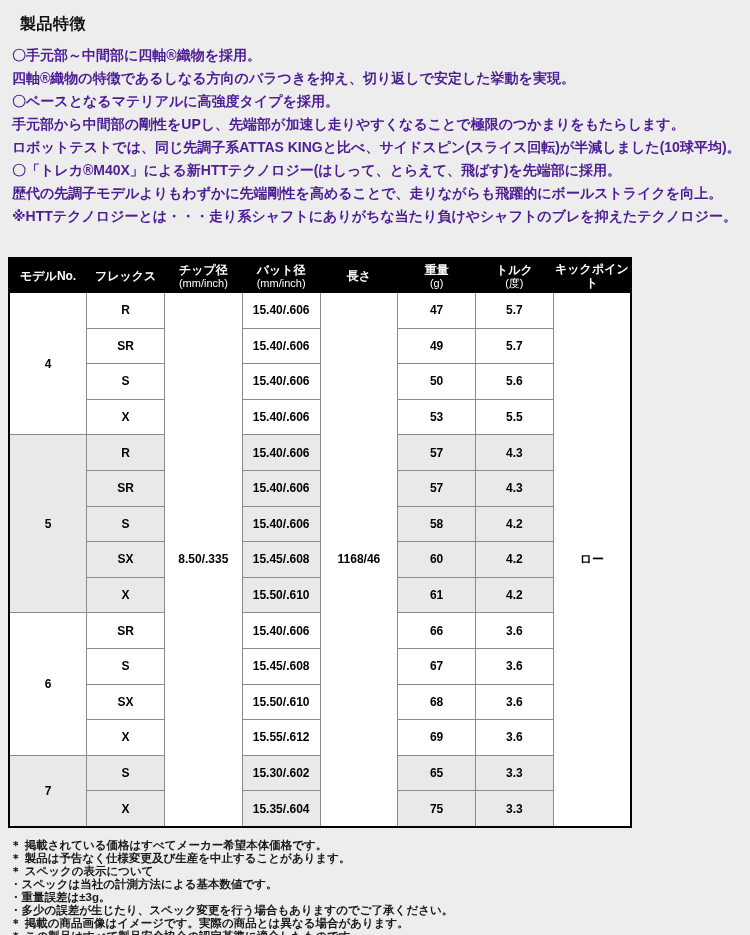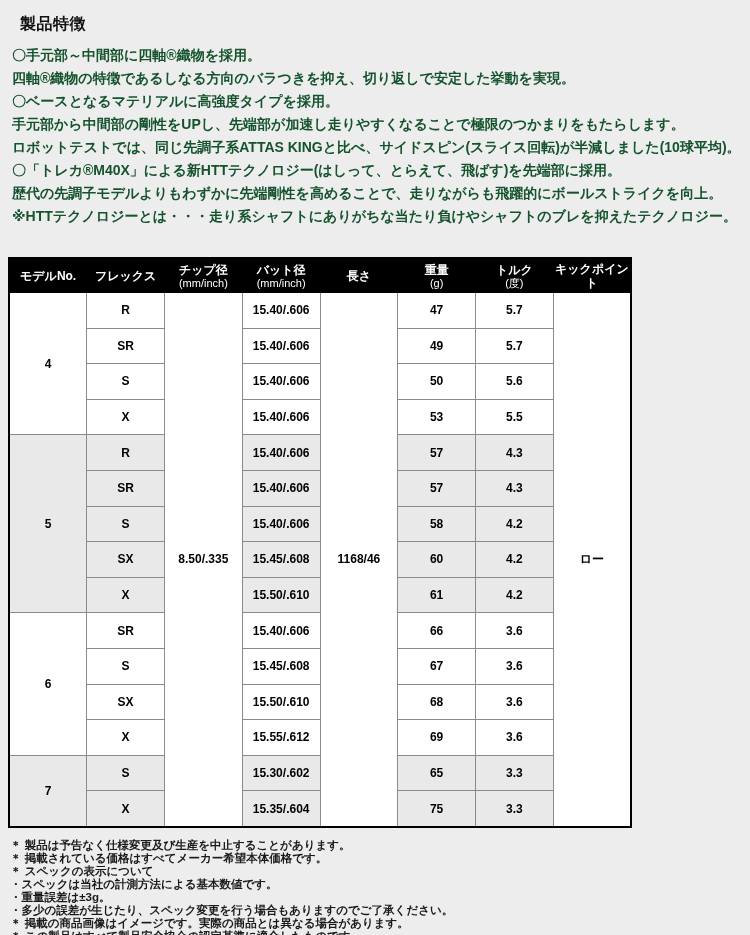--- a/index.html
+++ b/index.html
@@ -17,21 +17,21 @@
     letter-spacing:0.5px;
   }
   .features{
     margin:9px 0 0 12px;
   }
   .feature-line{
     font-size:14px;
     font-weight:600;
     line-height:23px;
     white-space:nowrap;
-    color:#14532d;
+    color:#4c1d95;
   }
   table.spec-table{
     margin:29px 0 0 8px;
     width:624px;
     table-layout:fixed;
     border-collapse:collapse;
     border:2px solid #000;
     background:#fff;
   }
   .spec-table col{width:12.5%;}
@@ -238,21 +238,21 @@
     <tr>
       <td class="shade">X</td>
       <td class="shade">15.35/.604</td>
       <td class="shade">75</td>
       <td class="shade">3.3</td>
     </tr>
   </tbody>
 </table>
 
 <div class="notes">
+  <div class="note-line">＊ 掲載されている価格はすべてメーカー希望本体価格です。</div>
   <div class="note-line">＊ 製品は予告なく仕様変更及び生産を中止することがあります。</div>
-  <div class="note-line">＊ 掲載されている価格はすべてメーカー希望本体価格です。</div>
   <div class="note-line">＊ スペックの表示について</div>
   <div class="note-line">・スペックは当社の計測方法による基本数値です。</div>
   <div class="note-line">・重量誤差は±3g。</div>
   <div class="note-line">・多少の誤差が生じたり、スペック変更を行う場合もありますのでご了承ください。</div>
   <div class="note-line">＊ 掲載の商品画像はイメージです。実際の商品とは異なる場合があります。</div>
   <div class="note-line">＊ この製品はすべて製品安全協会の認定基準に適合したものです。</div>
 </div>
 
 </body></html>

